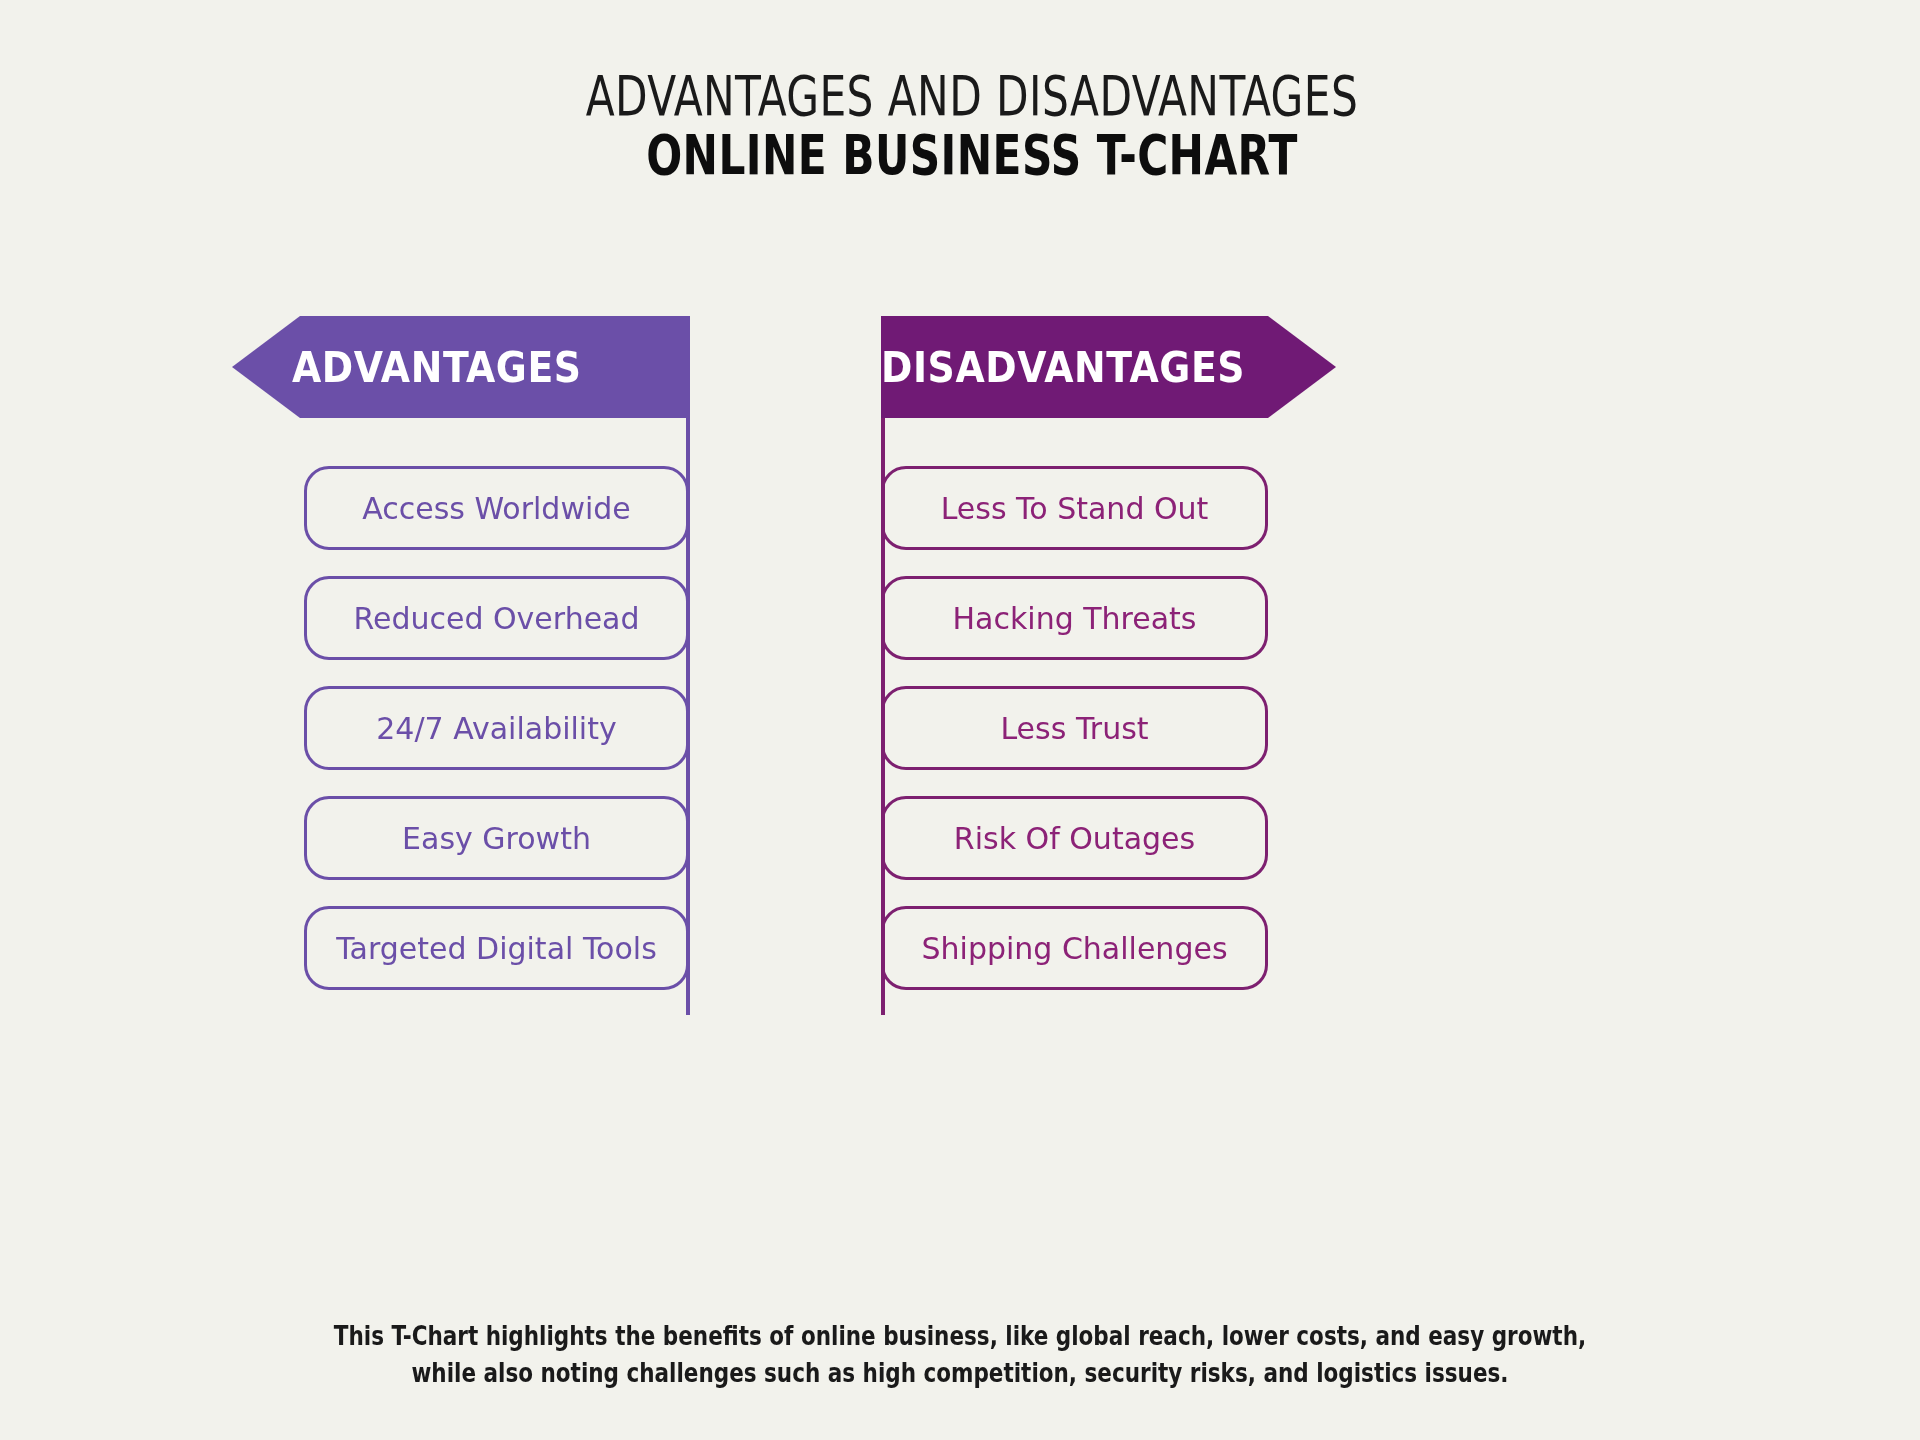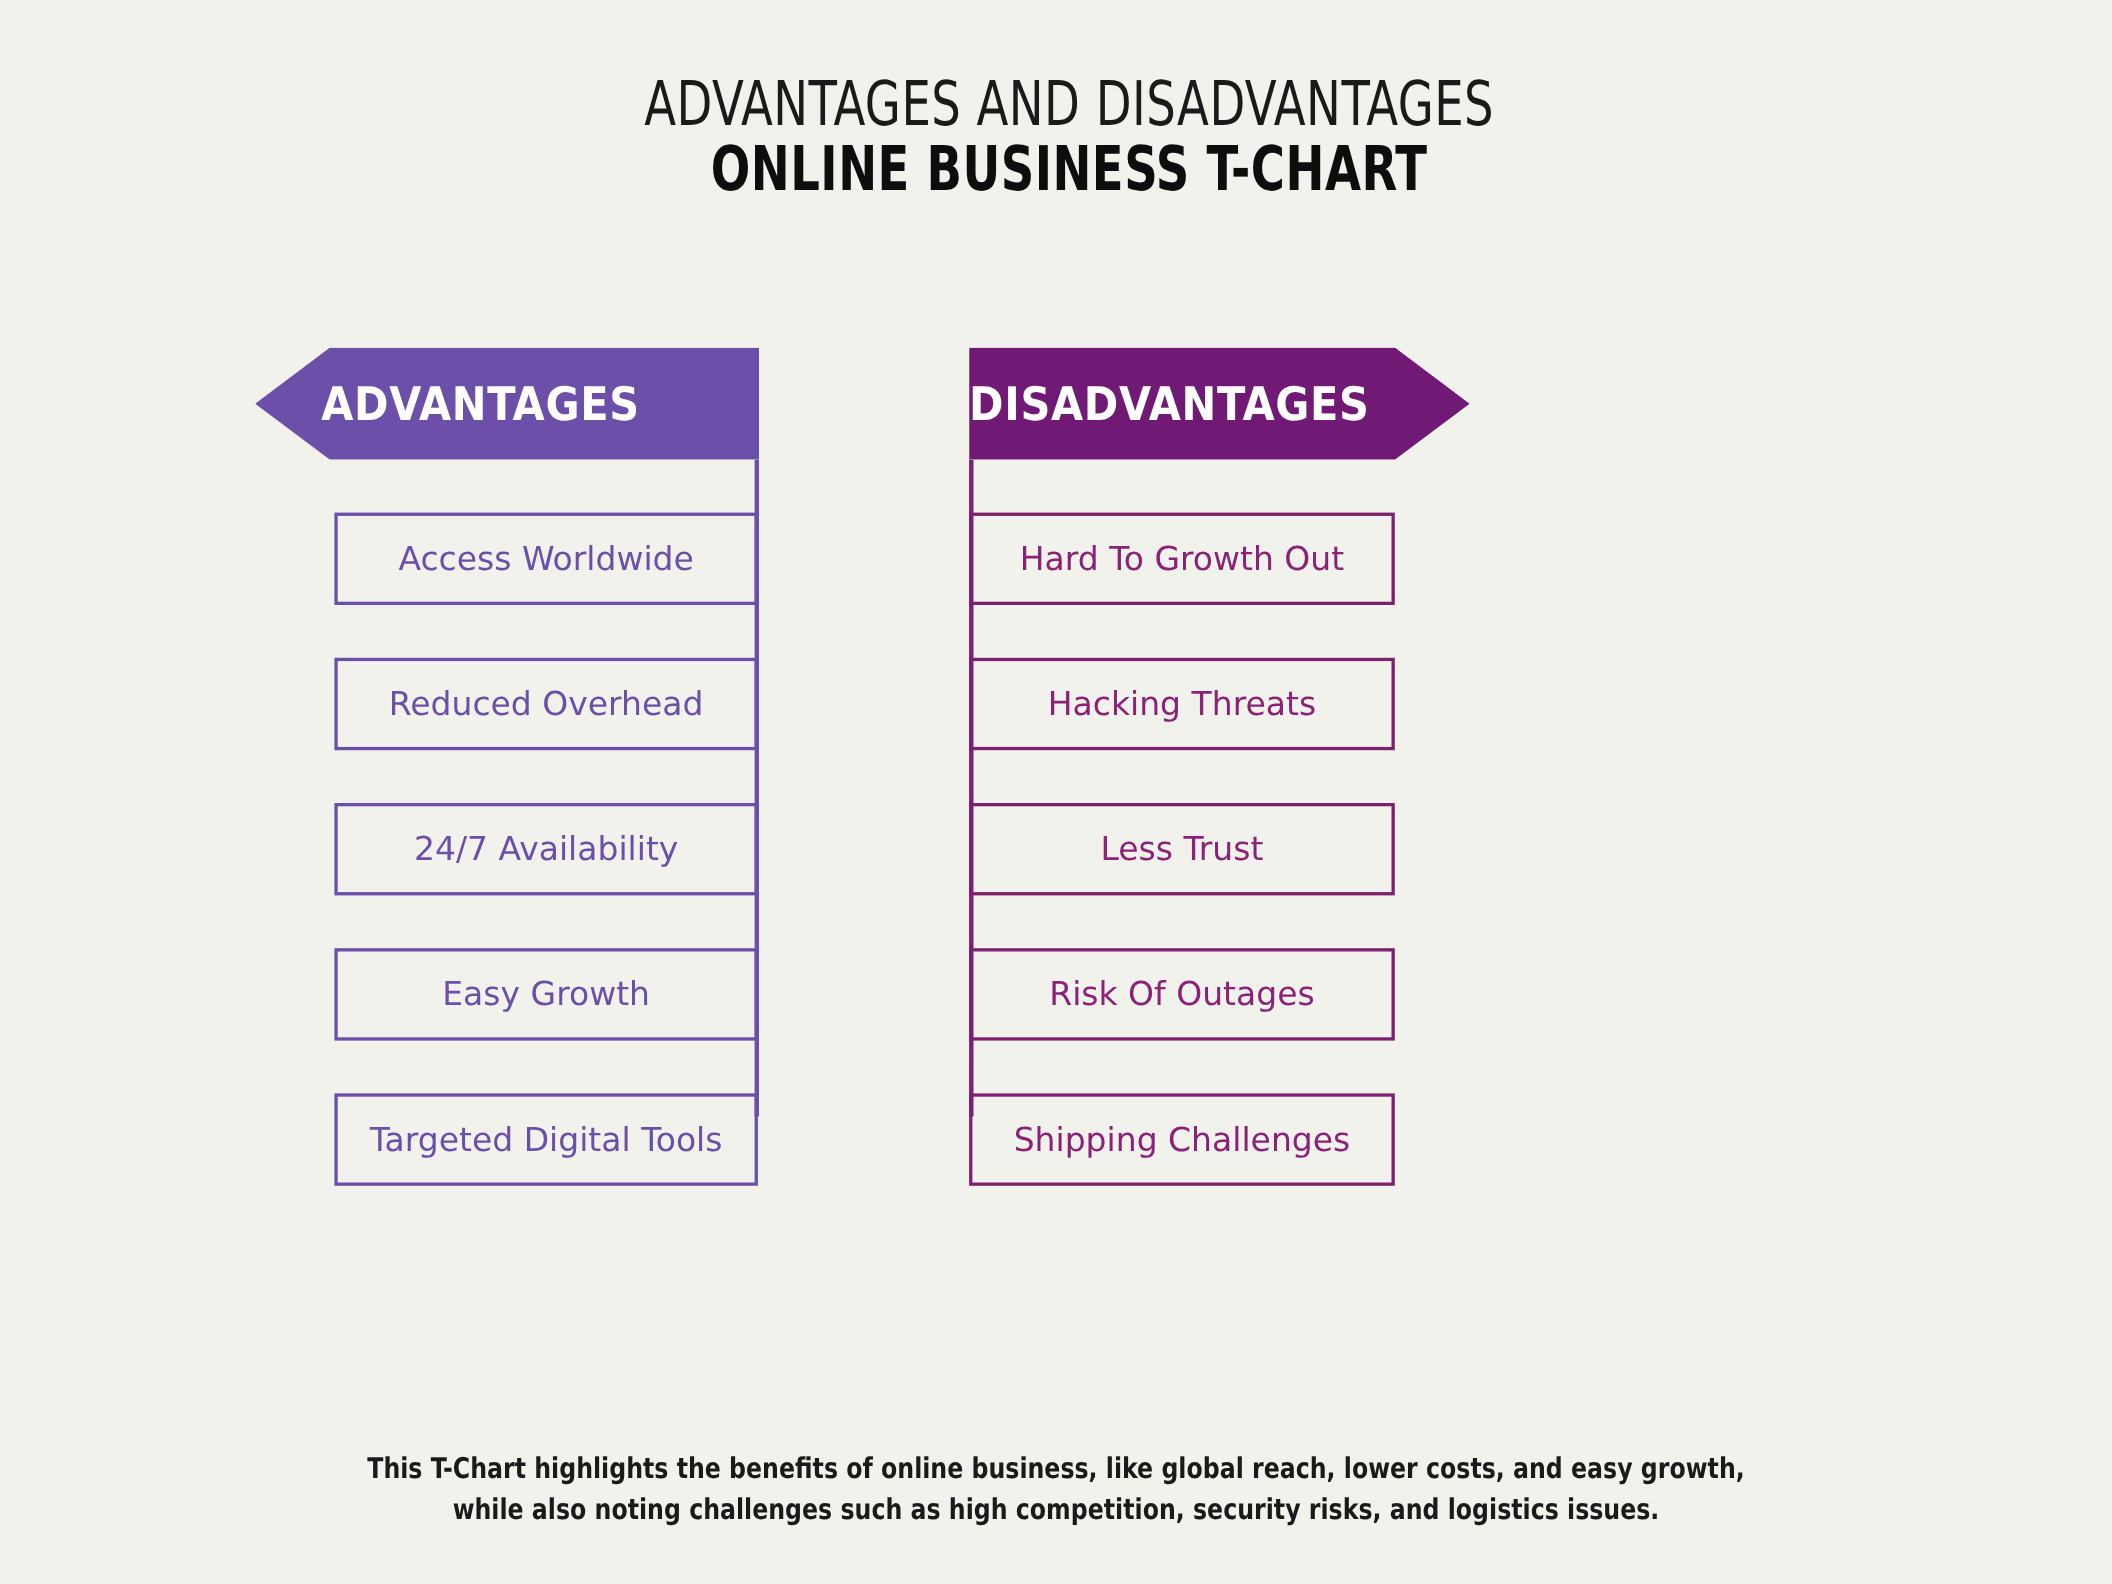--- a/index.html
+++ b/index.html
@@ -97,22 +97,23 @@
   .items {
     position: absolute;
     top: 150px;
     width: 100%;
   }
   .item {
     height: 84px;
     display: flex;
     align-items: center;
     justify-content: center;
-    margin-bottom: 48px;
+    margin-bottom: 26px;
     background: transparent;
+    border-radius: 25px;
   }
   .items.left .item {
     width: 385px;
     margin-left: 72px;
     border: 3px solid #6b4fa8;
   }
   .items.right .item {
     width: 387px;
     margin-left: 0px;
     border: 3px solid #7d2070;
@@ -177,21 +178,21 @@
     </div>
   </div>
 
   <div class="column right">
     <div class="banner right">
       <span class="banner-label">DISADVANTAGES</span>
     </div>
     <div class="stem right"></div>
     <div class="items right">
       <div class="item">
-        <span class="item-label">Hard To Growth Out</span>
+        <span class="item-label">Less To Stand Out</span>
       </div>
       <div class="item">
         <span class="item-label">Hacking Threats</span>
       </div>
       <div class="item">
         <span class="item-label">Less Trust</span>
       </div>
       <div class="item">
         <span class="item-label">Risk Of Outages</span>
       </div>

